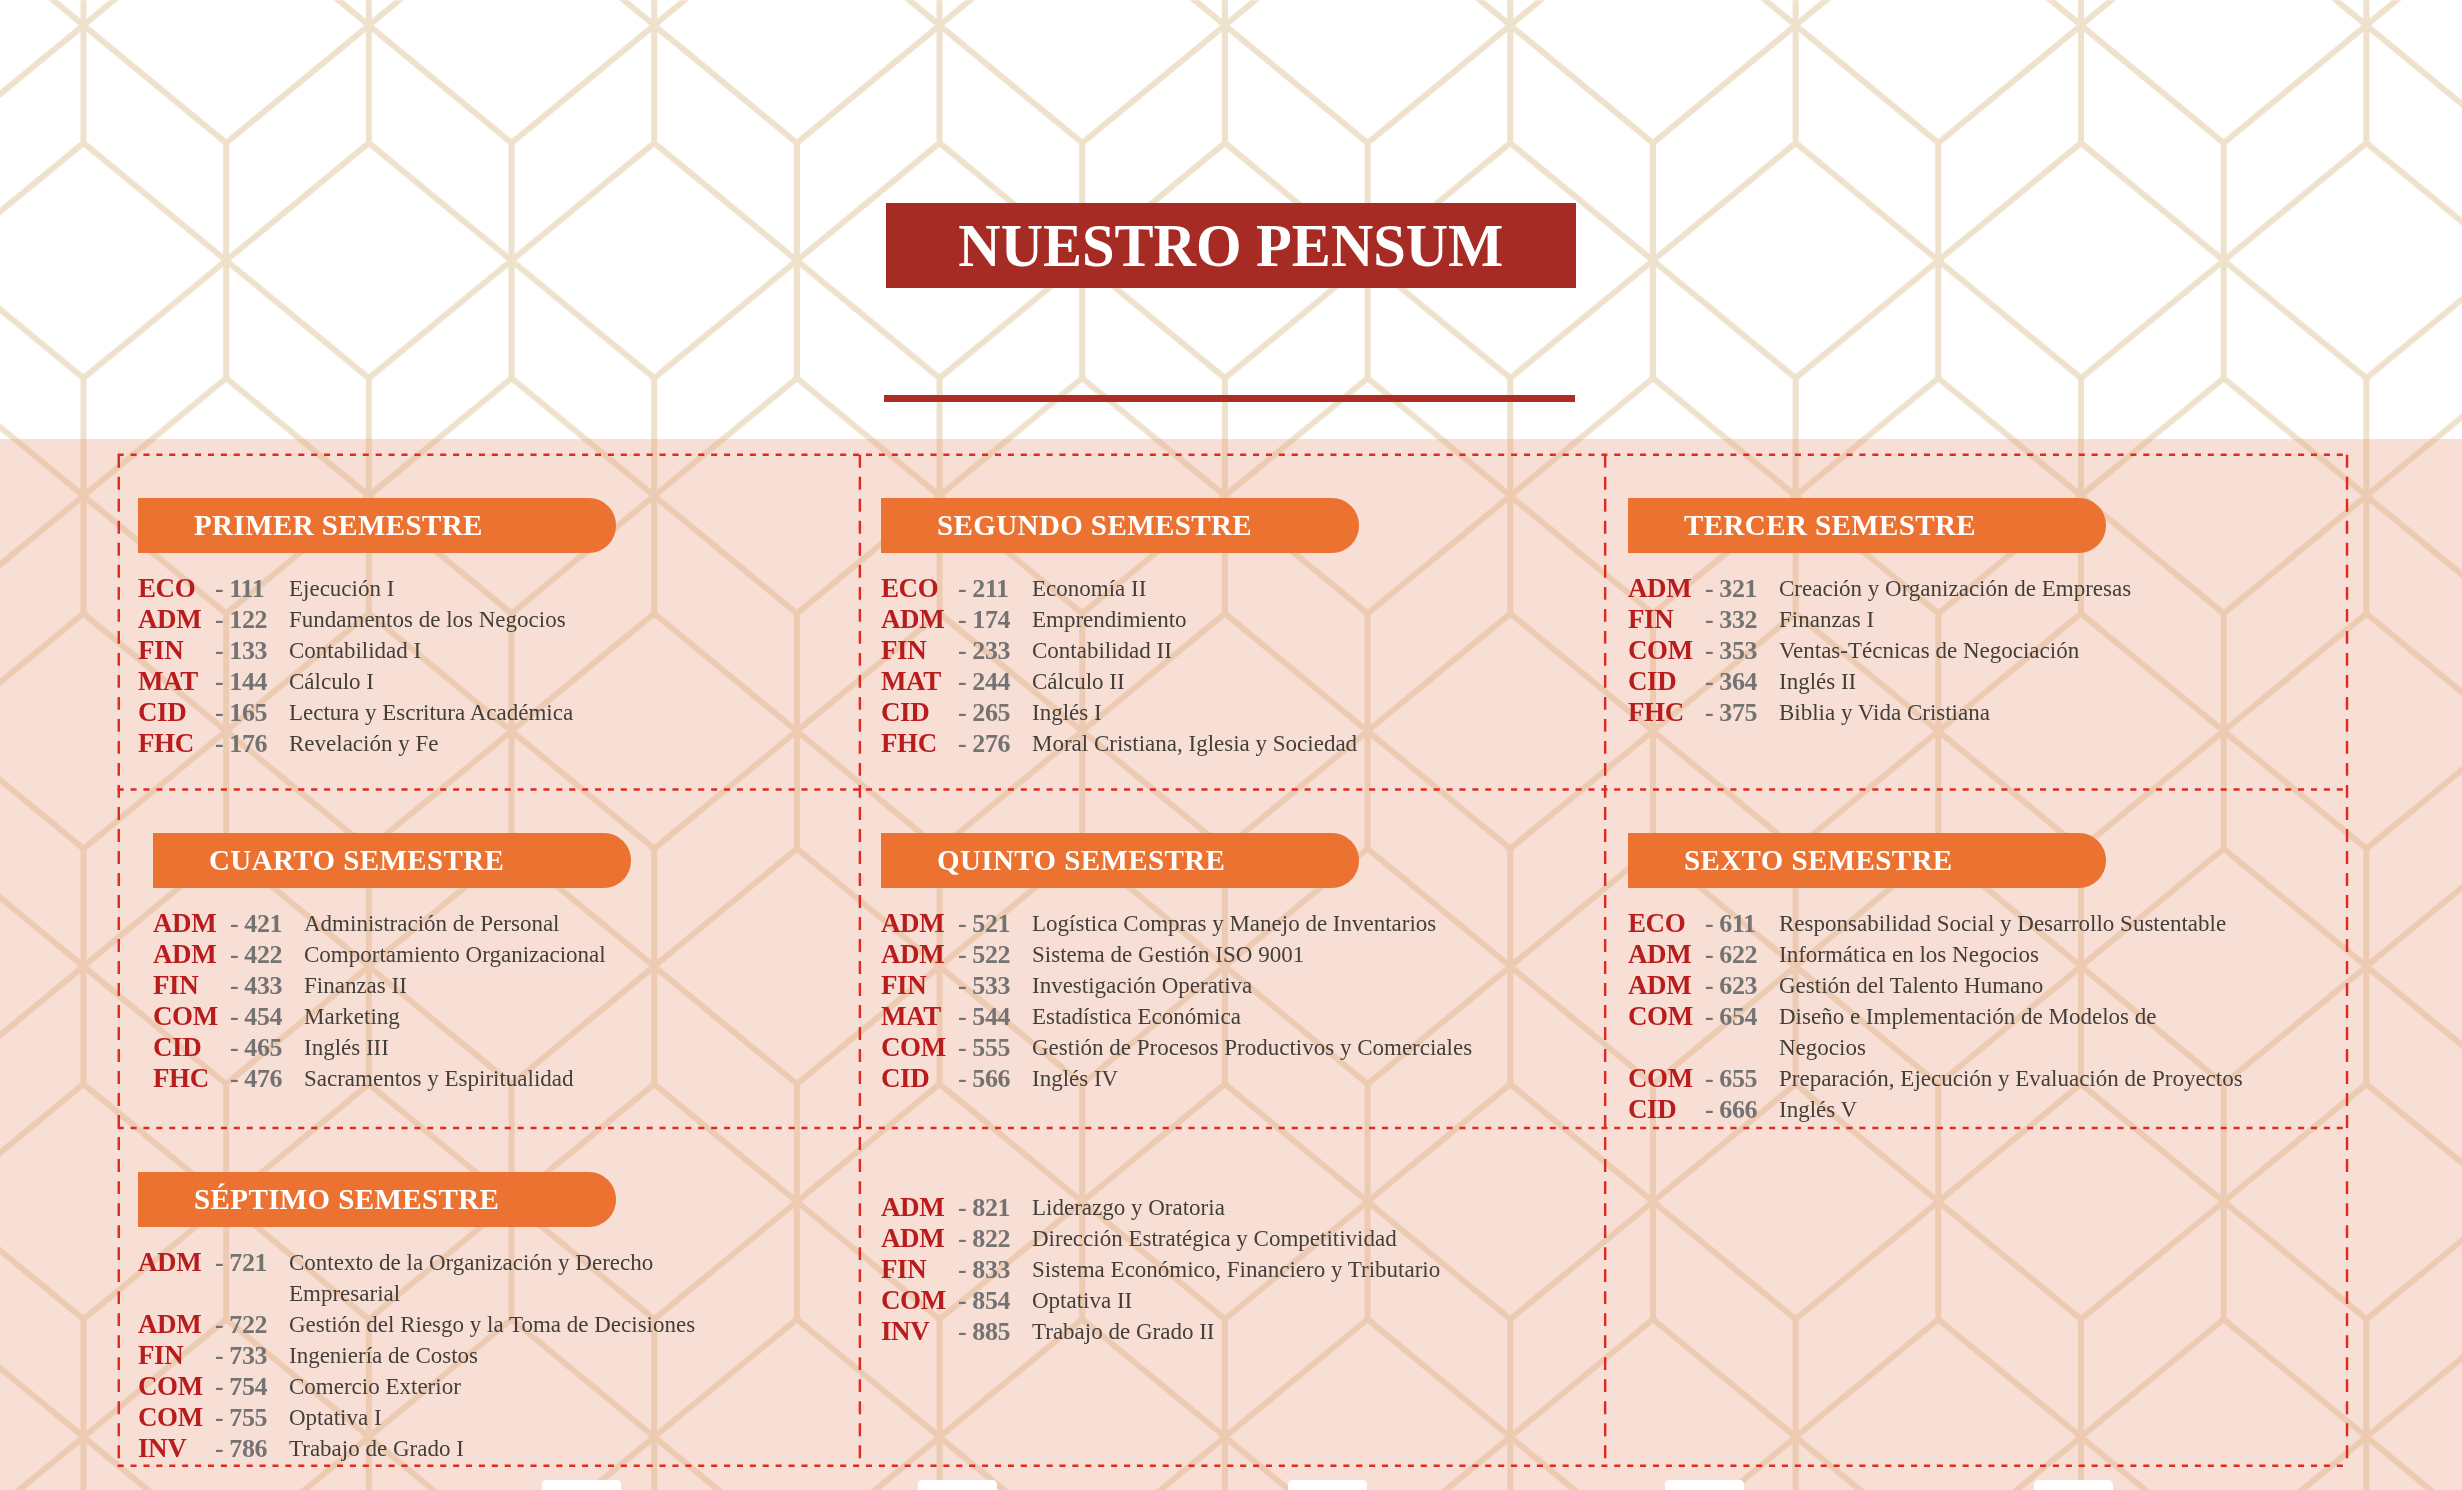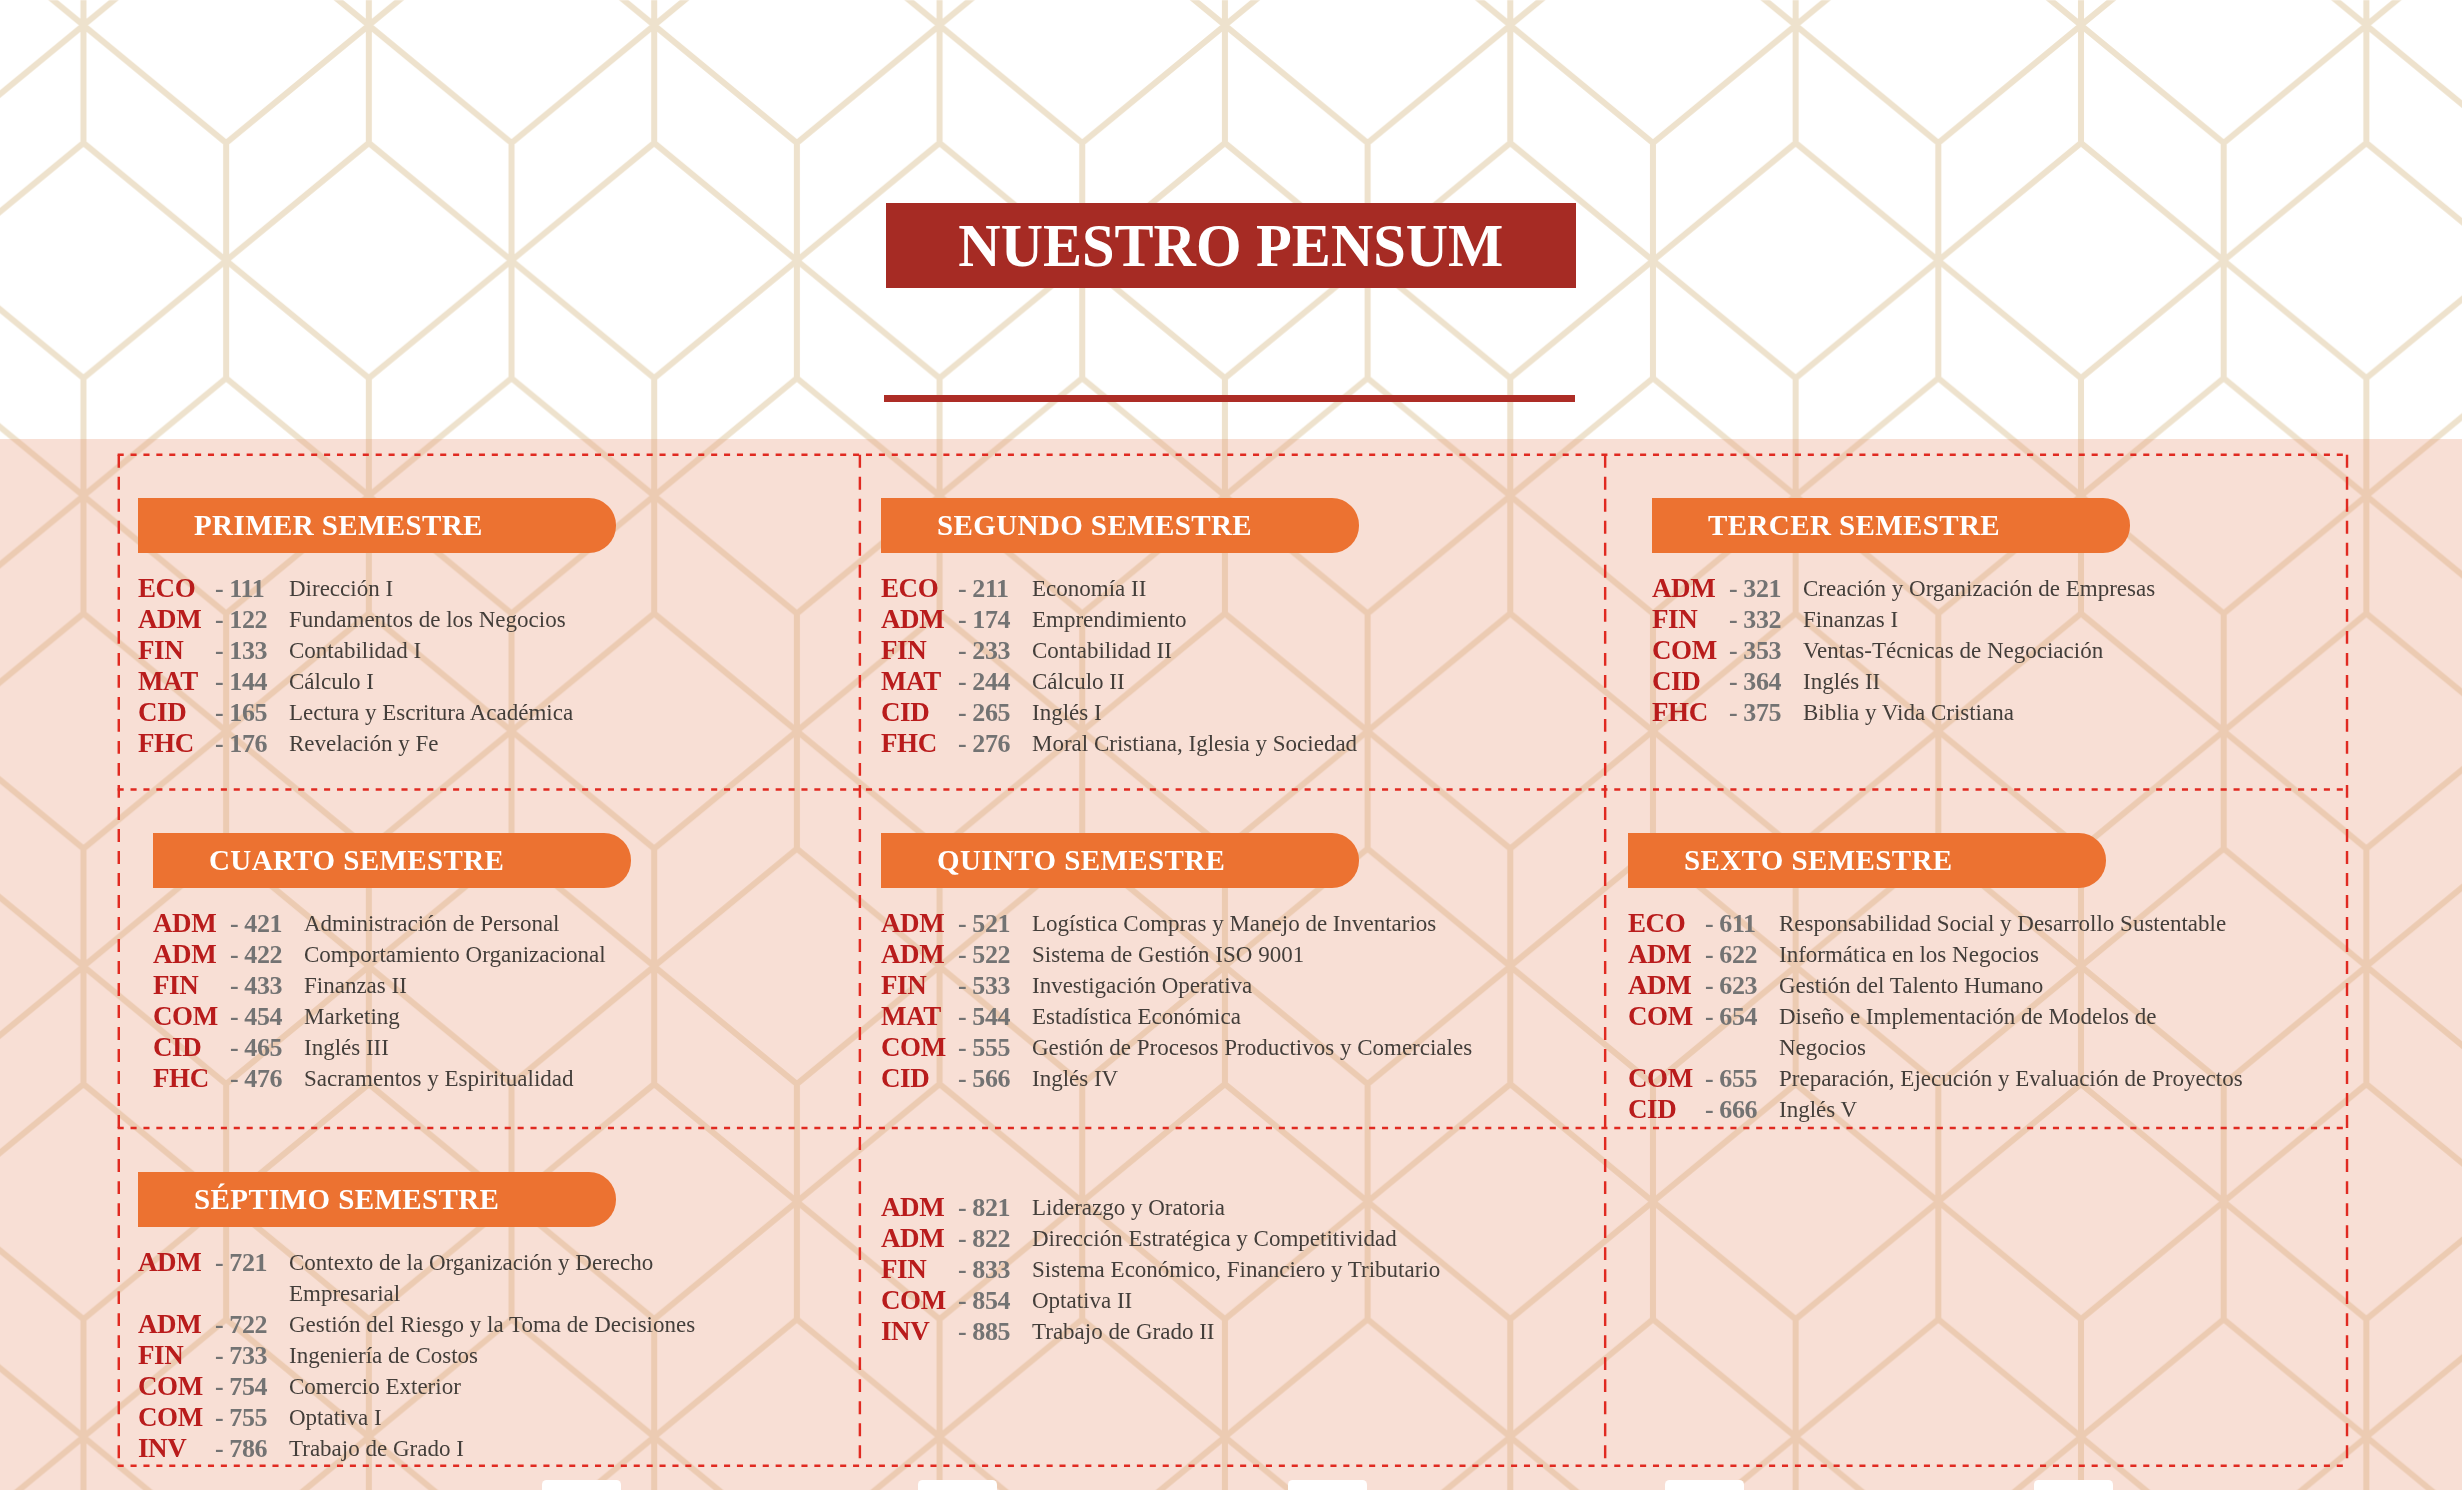--- a/index.html
+++ b/index.html
@@ -95,21 +95,21 @@
   <div class="title-underline"></div>
 
   <section class="sem" style="left:138px;top:498px;width:714px;">
     <div class="pill">
         <span>PRIMER SEMESTRE</span>
       </div>
     <ul class="courses">
       <li class="course">
           <span class="code">ECO</span>
           <span class="num">- 111</span>
-          <span class="ctitle">Dirección I</span>
+          <span class="ctitle">Ejecución I</span>
         </li>
       <li class="course">
           <span class="code">ADM</span>
           <span class="num">- 122</span>
           <span class="ctitle">Fundamentos de los Negocios</span>
         </li>
       <li class="course">
           <span class="code">FIN</span>
           <span class="num">- 133</span>
           <span class="ctitle">Contabilidad I</span>
@@ -163,21 +163,21 @@
           <span class="ctitle">Inglés I</span>
         </li>
       <li class="course">
           <span class="code">FHC</span>
           <span class="num">- 276</span>
           <span class="ctitle">Moral Cristiana, Iglesia y Sociedad</span>
         </li>
     </ul>
   </section>
 
-  <section class="sem" style="left:1628px;top:498px;width:720px;margin-left:24px;">
+  <section class="sem" style="left:1628px;top:498px;width:720px;">
     <div class="pill">
         <span>TERCER SEMESTRE</span>
       </div>
     <ul class="courses">
       <li class="course">
           <span class="code">ADM</span>
           <span class="num">- 321</span>
           <span class="ctitle">Creación y Organización de Empresas</span>
         </li>
       <li class="course">

